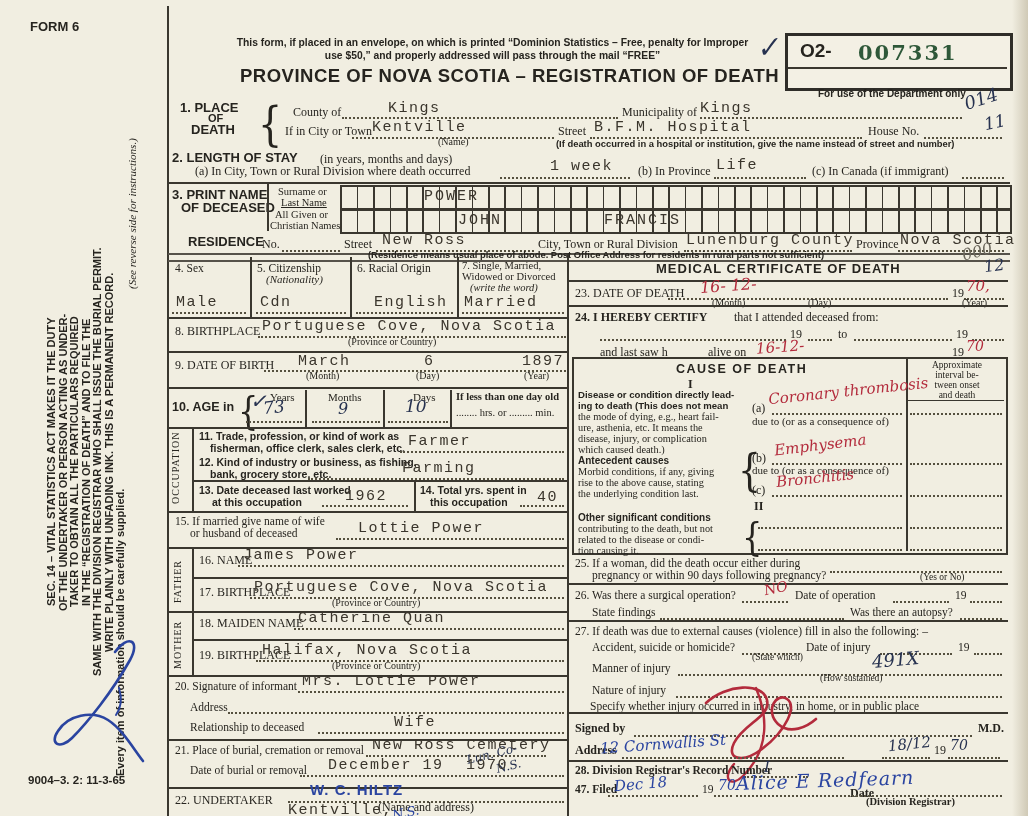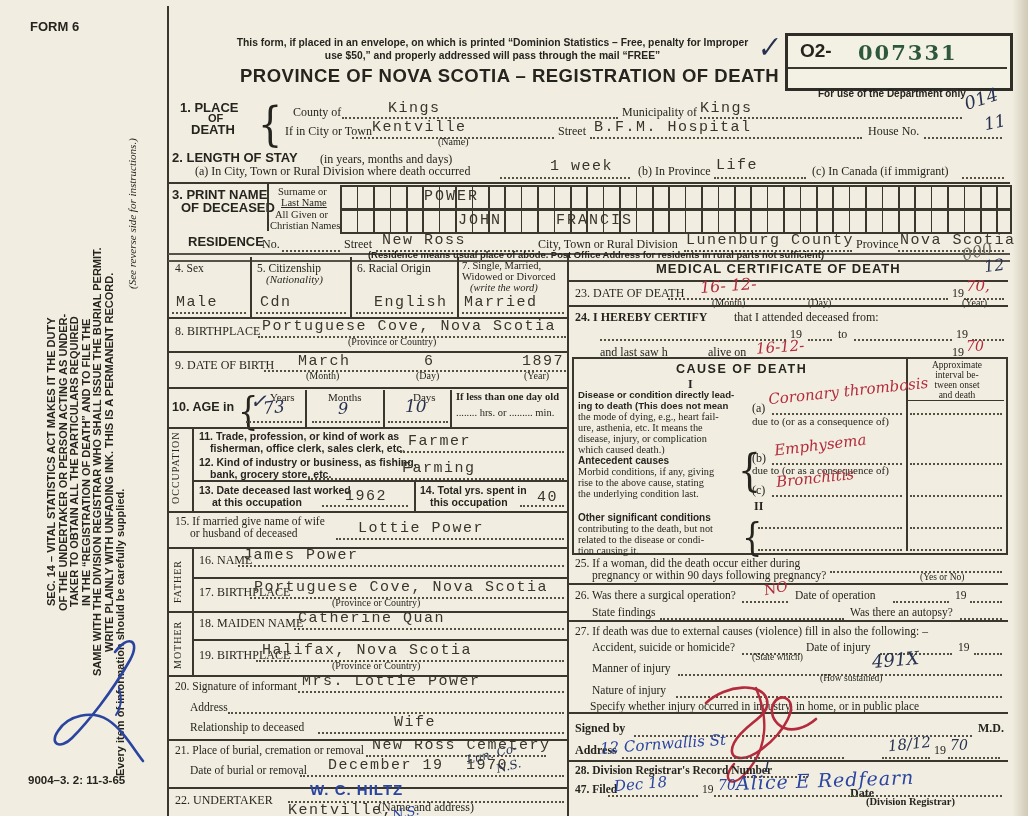--- a/index.html
+++ b/index.html
@@ -85,20 +85,21 @@
   <span class="t" style="left:285px;top:125px;font-size:12px;">If in City or Town</span>
   <div class="dl" style="left:352px;top:135px;width:202px;"></div>
   <span class="tw" style="left:372px;top:120px;">Kentville</span>
   <span class="t" style="left:438px;top:137px;font-size:10px;">(Name)</span>
   <span class="t" style="left:558px;top:125px;font-size:12px;">Street</span>
   <div class="dl" style="left:590px;top:135px;width:272px;"></div>
   <span class="tw" style="left:594px;top:120px;">B.F.M. Hospital</span>
   <span class="t" style="left:868px;top:125px;font-size:12px;">House No.</span>
   <div class="dl" style="left:924px;top:135px;width:78px;"></div>
   <span class="hw" style="left:984px;top:114px;font-size:17px;transform:rotate(-12deg);">11</span>
+  <span class="t sans b" style="left:556px;top:139px;font-size:9.4px;">(If death occurred in a hospital or institution, give the name instead of street and number)</span>
 
   <span class="t sans b" style="left:172px;top:151px;font-size:13px;">2. LENGTH OF STAY</span>
   <span class="t" style="left:320px;top:153px;font-size:12px;">(in years, months and days)</span>
   <span class="t" style="left:195px;top:165px;font-size:12px;">(a) In City, Town or Rural Division where death occurred</span>
   <div class="dl" style="left:500px;top:175px;width:130px;"></div>
   <span class="tw" style="left:550px;top:159px;">1 week</span>
   <span class="t" style="left:638px;top:165px;font-size:12px;">(b) In Province</span>
   <div class="dl" style="left:714px;top:175px;width:92px;"></div>
   <span class="tw" style="left:716px;top:158px;">Life</span>
   <span class="t" style="left:812px;top:165px;font-size:12px;">(c) In Canada (if immigrant)</span>
@@ -108,21 +109,21 @@
   <span class="t sans b" style="left:181px;top:201px;font-size:13px;">OF DECEASED</span>
   <div class="vl" style="left:267px;top:183px;height:48px;"></div>
   <span class="t" style="left:278px;top:186px;font-size:10.5px;">Surname or</span>
   <span class="t" style="left:281px;top:197px;font-size:10.5px;text-decoration:underline;">Last Name</span>
   <span class="t" style="left:275px;top:209px;font-size:10.5px;">All Given or</span>
   <span class="t" style="left:270px;top:220px;font-size:10.5px;">Christian Names</span>
   <div class="grid" style="left:340px;top:185px;width:668px;"></div>
   <div class="grid" style="left:340px;top:209px;width:668px;"></div>
   <span class="tw" style="left:424px;top:189px;letter-spacing:2px;">POWER</span>
   <span class="tw" style="left:458px;top:213px;letter-spacing:2px;">JOHN</span>
-  <span class="tw" style="left:556px;top:213px;letter-spacing:2px;">FRANCIS</span>
+  <span class="tw" style="left:556px;top:213px;letter-spacing:2px;padding-left:48px;">FRANCIS</span>
 
   <span class="t sans b" style="left:188px;top:235px;font-size:13px;">RESIDENCE</span>
   <span class="t" style="left:262px;top:238px;font-size:12px;">No.</span>
   <div class="dl" style="left:282px;top:248px;width:58px;"></div>
   <span class="t" style="left:344px;top:238px;font-size:12px;">Street</span>
   <div class="dl" style="left:376px;top:248px;width:158px;"></div>
   <span class="tw" style="left:382px;top:233px;">New Ross</span>
   <span class="t" style="left:538px;top:238px;font-size:12px;">City, Town or Rural Division</span>
   <div class="dl" style="left:684px;top:248px;width:168px;"></div>
   <span class="tw" style="left:686px;top:233px;">Lunenburg County</span>

